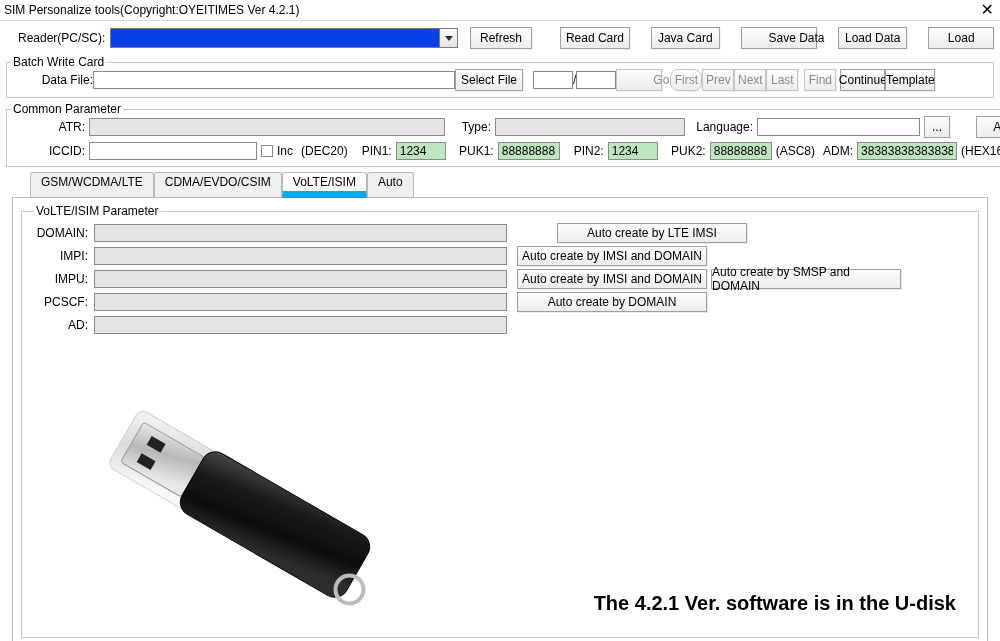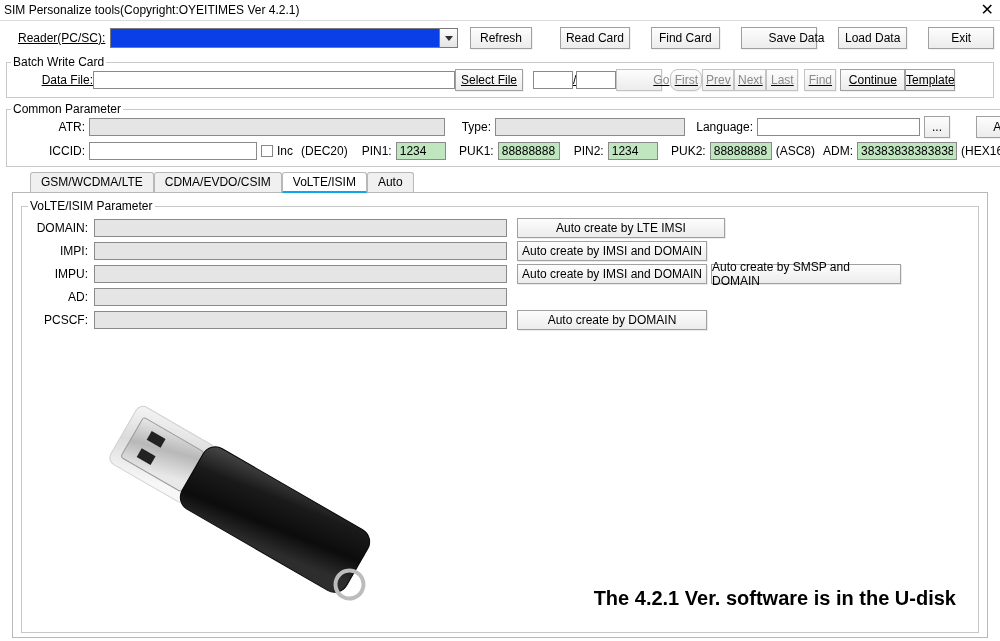--- a/index.html
+++ b/index.html
@@ -91,36 +91,36 @@
     border-bottom: none;
     background:#f0f0f0;
     padding: 2px 10px;
     font-size: 12px;
     margin-right: 0;
     position: relative;
     top: 1px;
     border-top-left-radius:3px; border-top-right-radius:3px;
     cursor:pointer;
   }
-  .tab.active { background:#fff; z-index:2; border-bottom:2px solid #0ea5e9;}
+  .tab.active { background:#fff; z-index:2; border-bottom:7px solid #0ea5e9;}
   .tab-panel-border {
     border: 1px solid #b8b8b8;
     margin: 0 12px 0 12px;
     height: 446px;
     position: relative;
     background:#fff;
   }
   .volte-fs {
     border: 1px solid #c8c8c8;
     margin: 6px 8px;
     padding: 4px 6px 200px 6px;
     position: relative;
     height: 434px;
   }
-  .volte-fs legend { }
+  .volte-fs legend { margin-left: 6px; }
   .fld-row { display:flex; align-items:center; height:22px; margin-bottom:1px;}
   .fld-row .lbl { width:60px; text-align:right; margin-right:6px;}
   .wide-input { flex: 0 0 413px; height:18px; background:#e5e5e5; border:1px solid #8a8a8a;}
   .auto-btn {
     height: 20px;
     border:1px solid #a0a0a0;
     background: linear-gradient(#fdfdfd,#ececec);
     display:flex;align-items:center;justify-content:center;
     cursor:pointer;
     font-size:12px;
@@ -144,61 +144,61 @@
 </head>
 <body>
 
 <div class="titlebar">
   <span>SIM Personalize tools(Copyright:OYEITIMES Ver 4.2.1)</span>
   <span class="close-x">✕</span>
 </div>
 <div class="hr-line"></div>
 
 <div class="row row1">
-  <span class="label-right" style="width:86px;text-decoration:underline;">Reader(PC/SC):</span>
+  <span class="label-right" style="width:86px;">Reader(PC/SC):</span>
   <div class="reader-select" style="flex:0 0 348px;">
     <div class="dd-btn">
       <svg viewBox="0 0 10 10">
           <polygon points="1,3 9,3 5,8" fill="#303030"></polygon>
         </svg>
     </div>
   </div>
   <div class="btn" style="width:68px;">Refresh</div>
   <div style="width:18px;"></div>
   <div class="btn" style="width:76px;text-align:center;">Read Card</div>
   <div style="width:10px;"></div>
-  <div class="btn" style="width:76px;">Find Card</div>
+  <div class="btn" style="width:76px;">Java Card</div>
   <div style="width:10px;"></div>
   <div class="btn" style="width:76px;padding-left:35px;">Save Data</div>
   <div style="width:10px;"></div>
   <div class="btn" style="width:76px;">Load Data</div>
   <div style="width:10px;"></div>
-  <div class="btn" style="width:72px;">Exit</div>
+  <div class="btn" style="width:72px;">Load</div>
 </div>
 
 <fieldset>
   <legend>Batch Write Card</legend>
-  <div class="row" style="text-decoration:underline;">
+  <div class="row" style="">
     <span class="label-right" style="width:82px;">Data File:</span>
     <input class="txt" style="flex: 0 0 362px;">
     <div class="btn" style="width:68px;">Select File</div>
     <div style="width:10px;"></div>
     <input class="txt" style="width: 40px;">
     <span>/</span>
     <input class="txt" style="width: 40px;">
     <div class="btn disabled" style="width:30px;padding-left:44px;">Go</div>
     <div style="width:8px;"></div>
     <div class="btn disabled" style="width:32px;border-radius:8px;">First</div>
     <div class="btn disabled" style="width:32px;">Prev</div>
     <div class="btn disabled" style="width:32px;">Next</div>
     <div class="btn disabled" style="width:32px;">Last</div>
     <div style="width:6px;"></div>
     <div class="btn disabled" style="width:32px;">Find</div>
     <div style="width:4px;"></div>
-    <div class="btn" style="width:65px;">Continue</div>
+    <div class="btn" style="width:45px;">Continue</div>
     <div class="btn" style="width:50px;">Template</div>
   </div>
 </fieldset>
 
 <fieldset>
   <legend>Common Parameter</legend>
   <div class="row" style="gap:4px; margin-bottom:4px;">
     <span class="label-right" style="width:74px;">ATR:</span>
     <input class="txt ro" style="flex: 0 0 356px;">
     <span class="label-right" style="width:42px;">Type:</span>
@@ -237,45 +237,45 @@
   <div class="tab">Auto</div>
 </div>
 <div class="tab-panel-border">
   <fieldset class="volte-fs">
     <legend>VoLTE/ISIM  Parameter</legend>
 
     <div class="fld-row">
       <span class="lbl">DOMAIN:</span>
       <input class="wide-input" style="">
       <div style="width:10px;"></div>
-      <div class="auto-btn" style="width:208px;">Auto create by LTE IMSI</div>
+      <div class="auto-btn" style="width:190px;margin-left:40px;">Auto create by LTE IMSI</div>
     </div>
     <div class="fld-row">
       <span class="lbl">IMPI:</span>
       <input class="wide-input" style="">
       <div style="width:10px;"></div>
       <div class="auto-btn" style="width:190px;">Auto create by IMSI and DOMAIN</div>
     </div>
     <div class="fld-row">
       <span class="lbl">IMPU:</span>
       <input class="wide-input" style="">
       <div style="width:10px;"></div>
       <div class="auto-btn" style="width:190px;">Auto create by IMSI and DOMAIN</div>
       <div style="width:4px;"></div>
       <div class="auto-btn" style="width:190px;">Auto create by SMSP and DOMAIN</div>
     </div>
     <div class="fld-row">
-      <span class="lbl">AD:</span>
-      <input class="wide-input" style="">
-    </div>
-    <div class="fld-row">
       <span class="lbl">PCSCF:</span>
       <input class="wide-input" style="">
       <div style="width:10px;"></div>
       <div class="auto-btn" style="width:190px;">Auto create by DOMAIN</div>
+    </div>
+    <div class="fld-row">
+      <span class="lbl">AD:</span>
+      <input class="wide-input" style="">
     </div>
 
     <div class="usb-wrap">
       <svg viewBox="0 0 330 230">
         <defs>
           <linearGradient id="bodyGrad" x1="0" y1="0" x2="0.4" y2="1">
             <stop offset="0%" stop-color="#4a4a4a"></stop>
             <stop offset="35%" stop-color="#1a1a1a"></stop>
             <stop offset="70%" stop-color="#0c0c0c"></stop>
             <stop offset="100%" stop-color="#2d2d2d"></stop>

